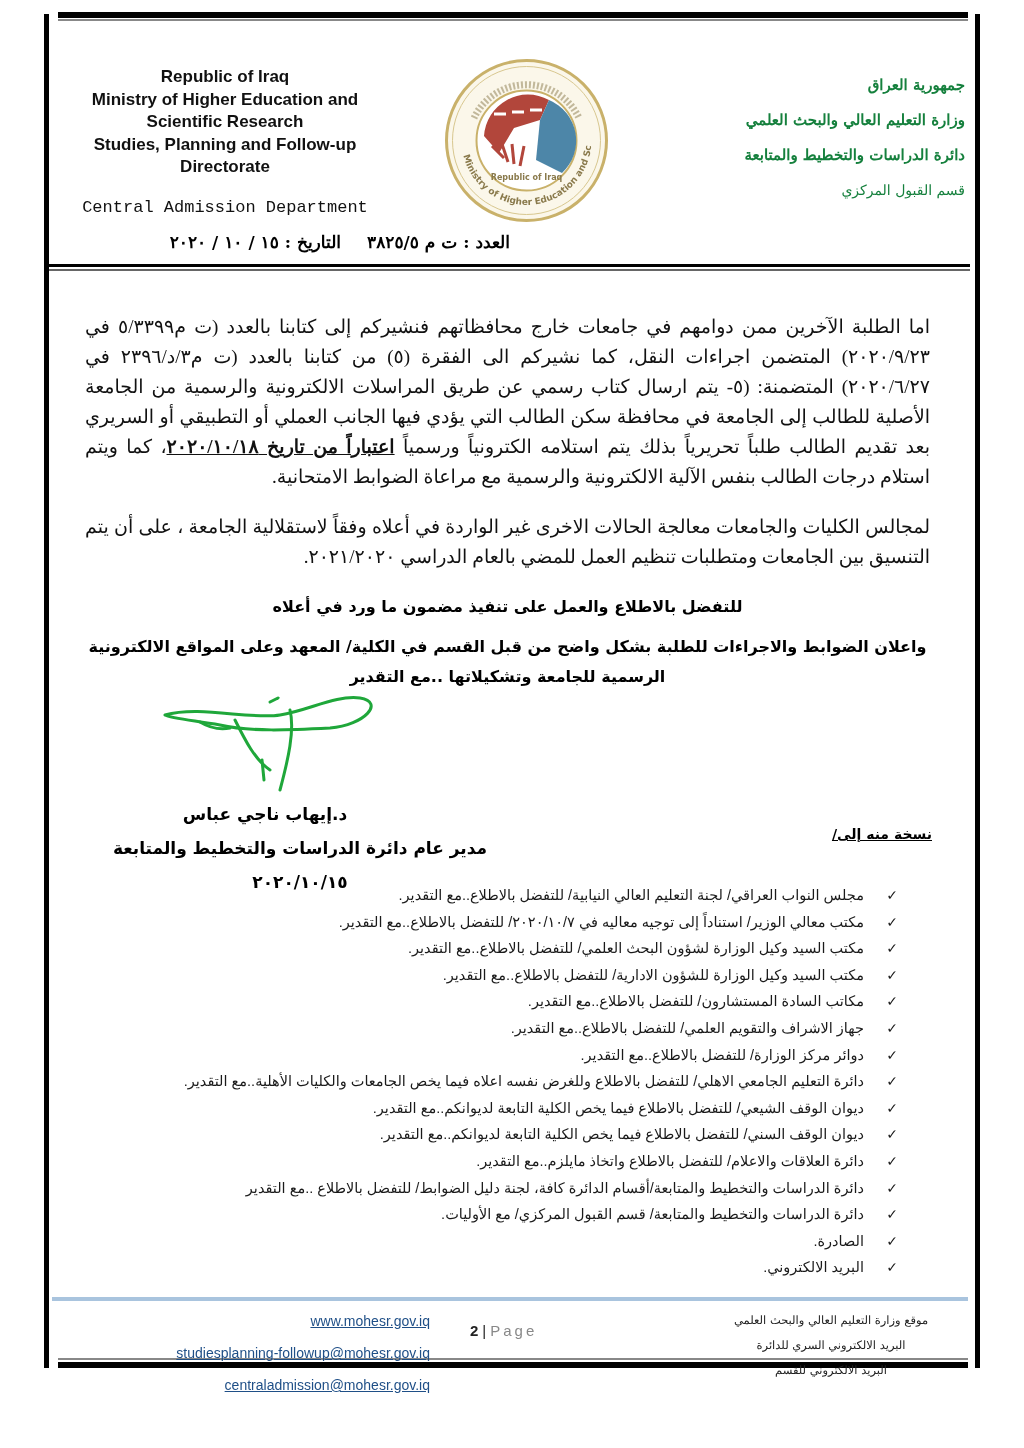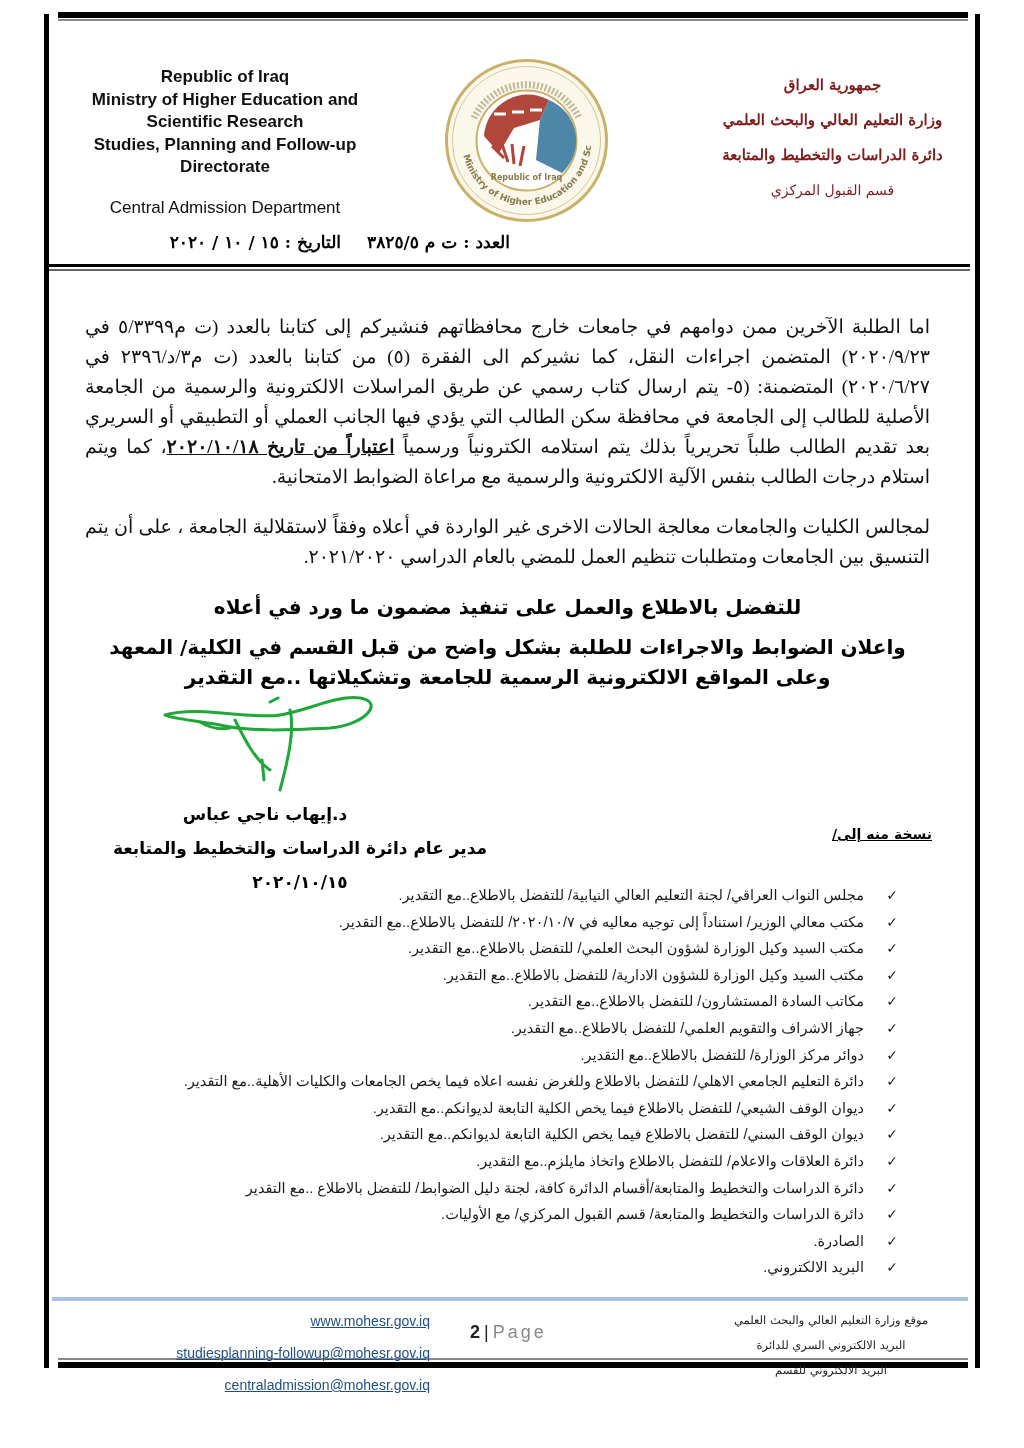--- a/index.html
+++ b/index.html
@@ -5,54 +5,54 @@
   html, body { margin: 0; padding: 0; background: #ffffff; }
   body { width: 1024px; height: 1448px; position: relative; overflow: hidden; font-family: "DejaVu Sans", sans-serif; color: #000; }
   .frame { position: absolute; left: 44px; top: 14px; width: 936px; height: 1354px; border-left: 5px solid #000; border-right: 5px solid #000; box-sizing: border-box; }
   .frame-top { position: absolute; left: 58px; top: 12px; width: 910px; height: 6px; background: #000; }
   .frame-top2 { position: absolute; left: 58px; top: 19px; width: 910px; height: 2px; background: #888; }
   .frame-bottom { position: absolute; left: 58px; top: 1362px; width: 910px; height: 6px; background: #000; }
   .frame-bottom2 { position: absolute; left: 58px; top: 1358px; width: 910px; height: 2px; background: #888; }
 
   
   .hdr-en { position: absolute; left: 60px; top: 66px; width: 330px; text-align: center; font-family: "Liberation Sans", sans-serif; font-weight: bold; font-size: 17px; line-height: 22.5px; color: #111; }
-  .hdr-en-dept { position: absolute; left: 60px; top: 198px; width: 330px; text-align: center; font-family: Liberation Sans, sans-serif; font-size: 17px; color: #111; }
-  .hdr-ar { position: absolute; left: 700px; top: 68px; width: 265px; text-align: center; direction: rtl; font-family: "DejaVu Serif", serif; font-weight: bold; font-size: 15px; line-height: 35px; color: #7f1d1d; }
+  .hdr-en-dept { position: absolute; left: 60px; top: 198px; width: 330px; text-align: center; font-family: Liberation Mono, monospace; font-size: 17px; color: #111; }
+  .hdr-ar { position: absolute; left: 700px; top: 68px; width: 265px; direction: rtl; font-family: "DejaVu Serif", serif; font-weight: bold; font-size: 15px; line-height: 35px; color: #15803d; }
   .hdr-ar .dept { font-weight: normal; font-size: 14px; }
   .logo { position: absolute; left: 444px; top: 58px; width: 165px; height: 165px; }
 
   .ref-line { position: absolute; left: 62px; top: 232px; width: 448px; direction: rtl; text-align: right; font-family: "DejaVu Serif", serif; font-weight: bold; font-size: 17px; white-space: nowrap; }
   .ref-line span { margin-left: 26px; }
   .hdr-rule1 { position: absolute; left: 49px; top: 264px; width: 921px; height: 3px; background: #000; }
   .hdr-rule2 { position: absolute; left: 49px; top: 269px; width: 921px; height: 2px; background: #666; }
 
   
   .para { position: absolute; left: 85px; width: 845px; direction: rtl; text-align: justify; text-align-last: right; font-family: "Liberation Serif", serif; font-size: 19px; line-height: 30px; color: #111; }
   .p1 { top: 312px; text-indent: 0; }
   .p2 { top: 512px; }
   .para u { font-weight: bold; }
-  .center-b { position: absolute; left: 85px; width: 845px; direction: rtl; text-align: center; font-family: "DejaVu Sans", sans-serif; font-weight: bold; font-size: 20px; line-height: 30px; }
+  .center-b { position: absolute; left: 85px; width: 845px; direction: rtl; text-align: center; font-family: "DejaVu Sans", sans-serif; font-weight: bold; font-size: 16px; line-height: 30px; }
   .c1 { top: 592px; }
   .c2 { top: 632px; }
 
   .signature { position: absolute; left: 160px; top: 690px; width: 240px; height: 105px; }
   .sig-block { position: absolute; left: 90px; top: 756px; width: 420px; direction: rtl; text-align: center; font-family: "DejaVu Sans", sans-serif; font-weight: bold; font-size: 17px; line-height: 34px; margin-top: 41px; }
   .sig-block .nm { padding-right: 70px; }
 
   .cc-head { position: absolute; right: 92px; top: 826px; direction: rtl; font-family: "DejaVu Sans", sans-serif; font-weight: bold; font-size: 14px; text-decoration: underline; }
 
   .cc-list { position: absolute; right: 110px; top: 866px; width: 820px; direction: rtl; margin: 16px; padding: 0; list-style: none; font-family: "Liberation Sans", sans-serif; font-size: 14.5px; line-height: 26.6px; color: #1a1a1a; }
   .cc-list li { white-space: nowrap; text-align: right; }
   .cc-list .chk { display: inline-block; width: 26px; text-align: right; font-size: 14px; }
 
   
   .foot-rule { position: absolute; left: 52px; top: 1297px; width: 916px; height: 4px; background: #a9c4de; }
   .foot-links { position: absolute; left: 100px; top: 1305px; width: 330px; text-align: right; font-family: "Liberation Sans", sans-serif; font-size: 14px; line-height: 32px; }
   .foot-links a { color: #1f4f87; text-decoration: underline; display: block; }
-  .page-no { position: absolute; left: 470px; top: 1322px; font-family: "Liberation Sans", sans-serif; font-size: 18px; color: #222; }
+  .page-no { position: absolute; left: 470px; top: 1322px; font-family: "Liberation Sans", sans-serif; font-size: 15px; color: #222; }
   .page-no b { margin-right: 4px; }
   .page-no .pg { color: #888; letter-spacing: 3px; margin-left: 4px; }
   .foot-ar { position: absolute; left: 700px; top: 1308px; width: 262px; direction: rtl; text-align: center; font-family: "DejaVu Serif", serif; font-size: 11.5px; line-height: 25px; color: #222; }
 </style>
 </head>
 <body>
 
 <div class="frame"></div>
 <div class="frame-top"></div>
 <div class="frame-top2"></div>

